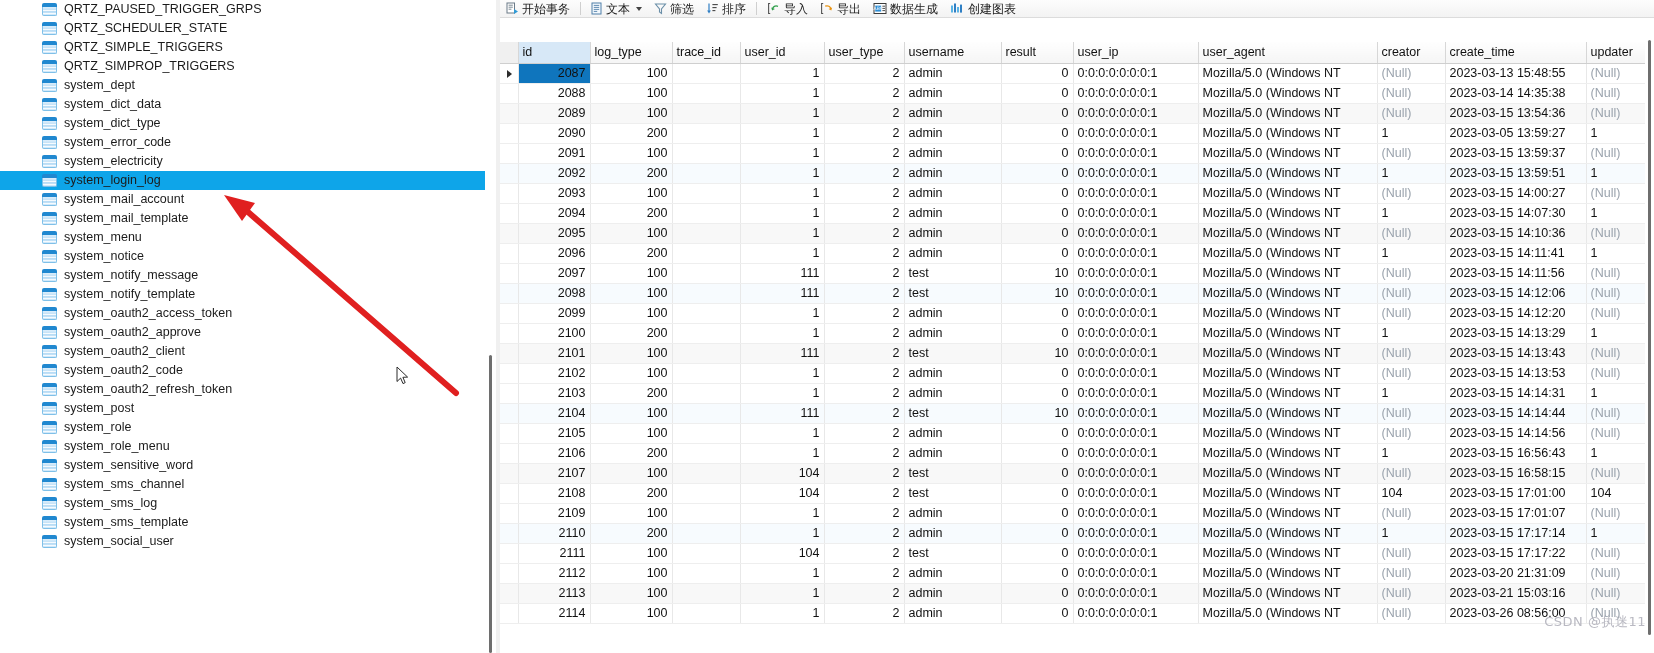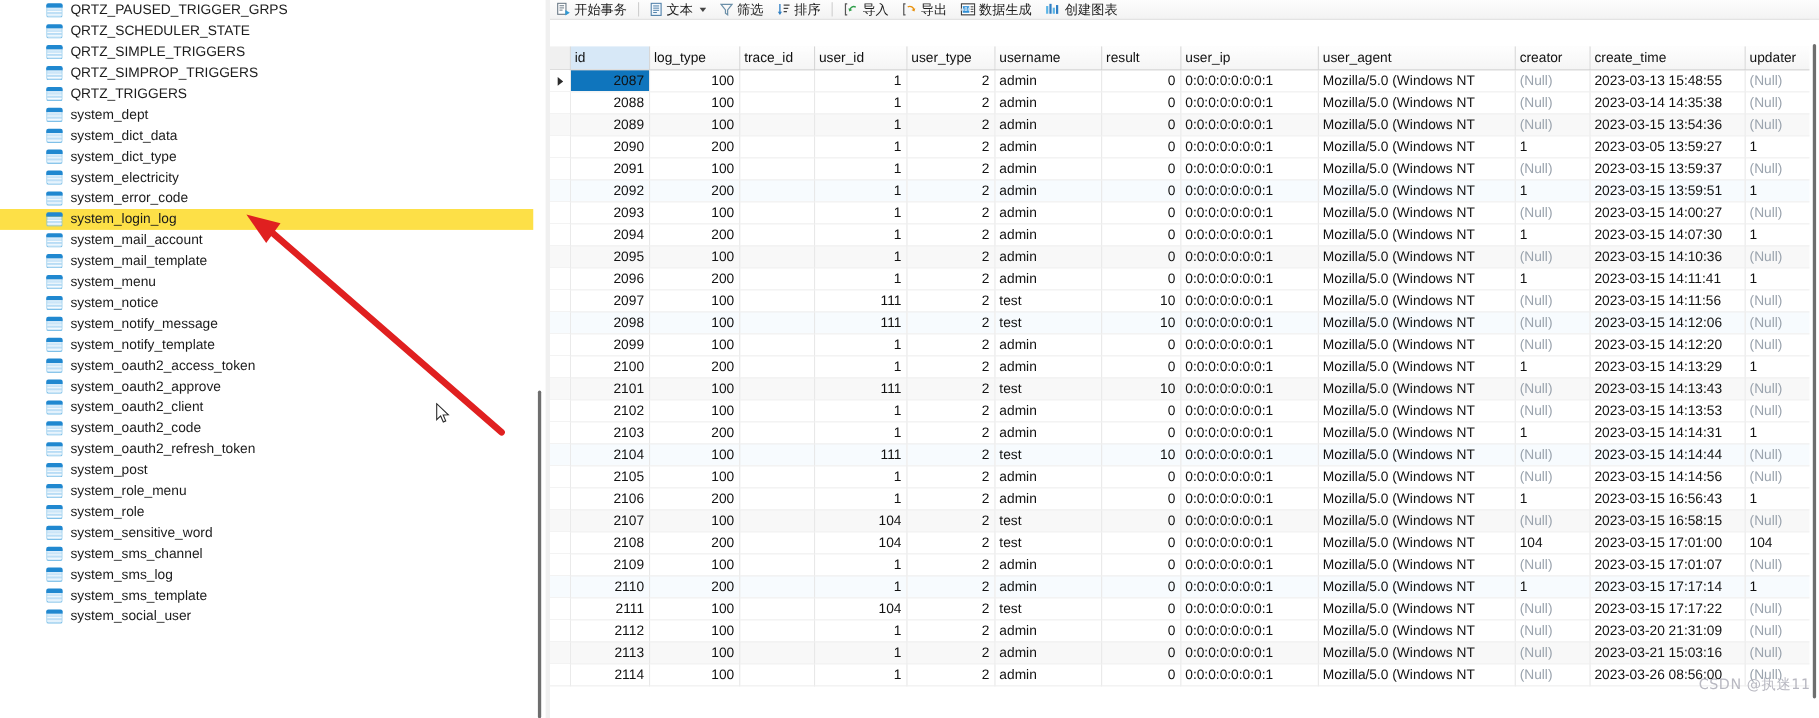--- a/index.html
+++ b/index.html
@@ -16,21 +16,21 @@
   
   .sidebar{
     position:absolute;left:0;top:0;width:485px;height:653px;
     background:#ffffff;overflow:hidden;
   }
   .tree-list{list-style:none;margin:0;padding:0;}
   .tree-item{
     display:flex;align-items:center;height:19px;padding-left:42px;
     white-space:nowrap;
   }
-  .tree-item.selected{background:#fde047;}
+  .tree-item.selected{background:#0ea5e9;}
   .tbl-icon{
     position:relative;width:15px;height:13px;margin-right:7px;flex:0 0 auto;
   }
   .tbl-icon .cap{
     position:absolute;left:0;top:0;width:15px;height:4px;
     background:#2088d0;border-radius:2px 2px 0 0;
   }
   .tbl-icon .body{
     position:absolute;left:0;top:4px;width:15px;height:9px;
     background:linear-gradient(180deg,#dceefb 0%,#b8dcf5 55%,#d4ebfb 100%);
@@ -194,29 +194,20 @@
           </span>
           <span class="tree-label">QRTZ_SIMPROP_TRIGGERS</span>
         </li>
         <li class="tree-item">
           <span class="tbl-icon">
             <span class="cap"></span>
             <span class="body"></span>
             <span class="line" style="top:7px"></span>
             <span class="line" style="top:10px"></span>
           </span>
-          <span class="tree-label">QRTZ_TRIGGERS</span>
-        </li>
-        <li class="tree-item">
-          <span class="tbl-icon">
-            <span class="cap"></span>
-            <span class="body"></span>
-            <span class="line" style="top:7px"></span>
-            <span class="line" style="top:10px"></span>
-          </span>
           <span class="tree-label">system_dept</span>
         </li>
         <li class="tree-item">
           <span class="tbl-icon">
             <span class="cap"></span>
             <span class="body"></span>
             <span class="line" style="top:7px"></span>
             <span class="line" style="top:10px"></span>
           </span>
           <span class="tree-label">system_dict_data</span>
@@ -230,31 +221,31 @@
           </span>
           <span class="tree-label">system_dict_type</span>
         </li>
         <li class="tree-item">
           <span class="tbl-icon">
             <span class="cap"></span>
             <span class="body"></span>
             <span class="line" style="top:7px"></span>
             <span class="line" style="top:10px"></span>
           </span>
+          <span class="tree-label">system_error_code</span>
+        </li>
+        <li class="tree-item">
+          <span class="tbl-icon">
+            <span class="cap"></span>
+            <span class="body"></span>
+            <span class="line" style="top:7px"></span>
+            <span class="line" style="top:10px"></span>
+          </span>
           <span class="tree-label">system_electricity</span>
         </li>
-        <li class="tree-item">
-          <span class="tbl-icon">
-            <span class="cap"></span>
-            <span class="body"></span>
-            <span class="line" style="top:7px"></span>
-            <span class="line" style="top:10px"></span>
-          </span>
-          <span class="tree-label">system_error_code</span>
-        </li>
         <li class="tree-item selected">
           <span class="tbl-icon">
             <span class="cap"></span>
             <span class="body"></span>
             <span class="line" style="top:7px"></span>
             <span class="line" style="top:10px"></span>
           </span>
           <span class="tree-label">system_login_log</span>
         </li>
         <li class="tree-item">
@@ -365,30 +356,30 @@
           </span>
           <span class="tree-label">system_post</span>
         </li>
         <li class="tree-item">
           <span class="tbl-icon">
             <span class="cap"></span>
             <span class="body"></span>
             <span class="line" style="top:7px"></span>
             <span class="line" style="top:10px"></span>
           </span>
+          <span class="tree-label">system_role</span>
+        </li>
+        <li class="tree-item">
+          <span class="tbl-icon">
+            <span class="cap"></span>
+            <span class="body"></span>
+            <span class="line" style="top:7px"></span>
+            <span class="line" style="top:10px"></span>
+          </span>
           <span class="tree-label">system_role_menu</span>
-        </li>
-        <li class="tree-item">
-          <span class="tbl-icon">
-            <span class="cap"></span>
-            <span class="body"></span>
-            <span class="line" style="top:7px"></span>
-            <span class="line" style="top:10px"></span>
-          </span>
-          <span class="tree-label">system_role</span>
         </li>
         <li class="tree-item">
           <span class="tbl-icon">
             <span class="cap"></span>
             <span class="body"></span>
             <span class="line" style="top:7px"></span>
             <span class="line" style="top:10px"></span>
           </span>
           <span class="tree-label">system_sensitive_word</span>
         </li>

